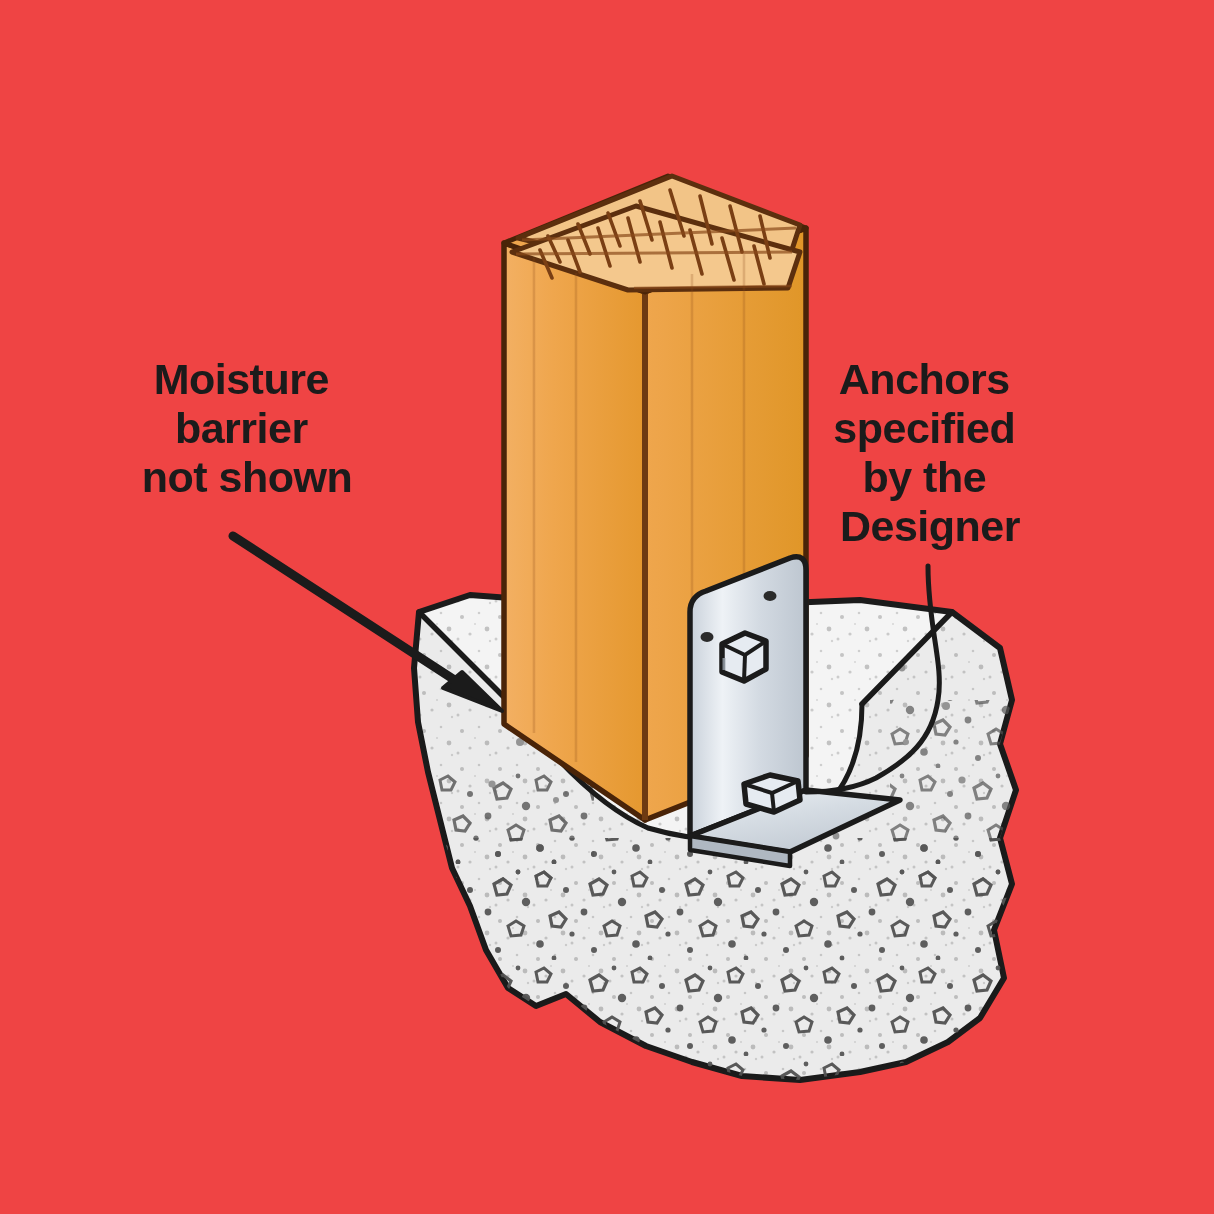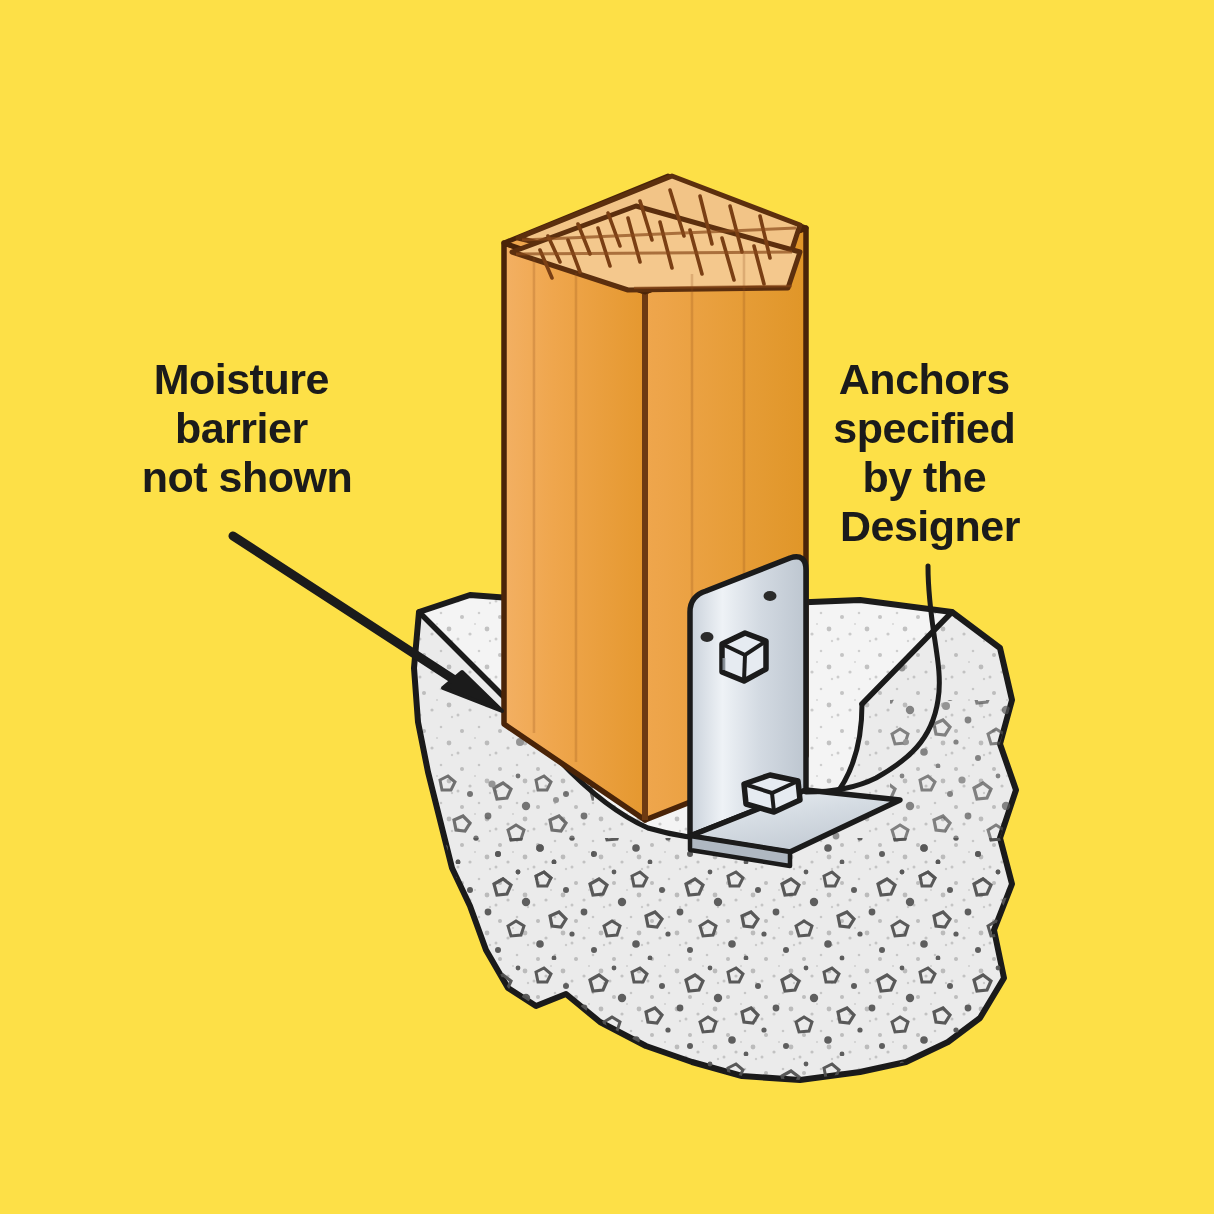--- a/index.html
+++ b/index.html
@@ -11,21 +11,21 @@
   body {
     width: 1214px;
     height: 1214px;
     overflow: hidden;
     font-family: "Liberation Sans", sans-serif;
   }
   #diagram-root {
     position: relative;
     width: 1214px;
     height: 1214px;
-    background: #fde047;
+    background: #ef4444;
   }
   #diagram-svg {
     position: absolute;
     top: 0;
     left: 0;
     width: 1214px;
     height: 1214px;
     display: block;
   }
   .callout-text {

